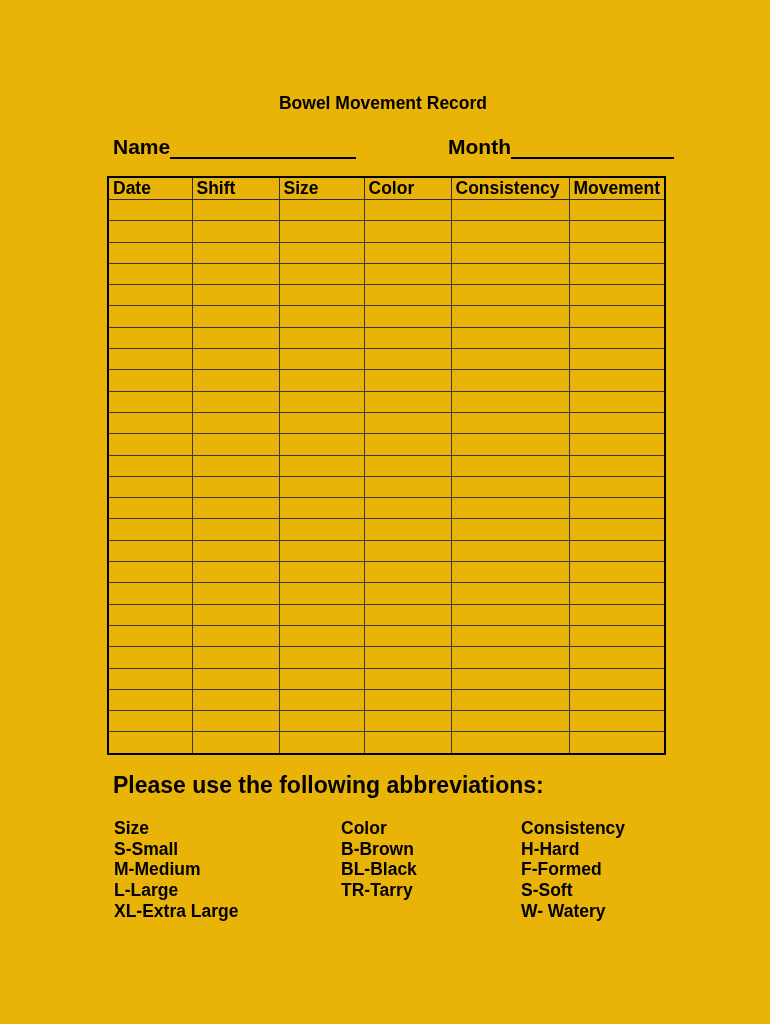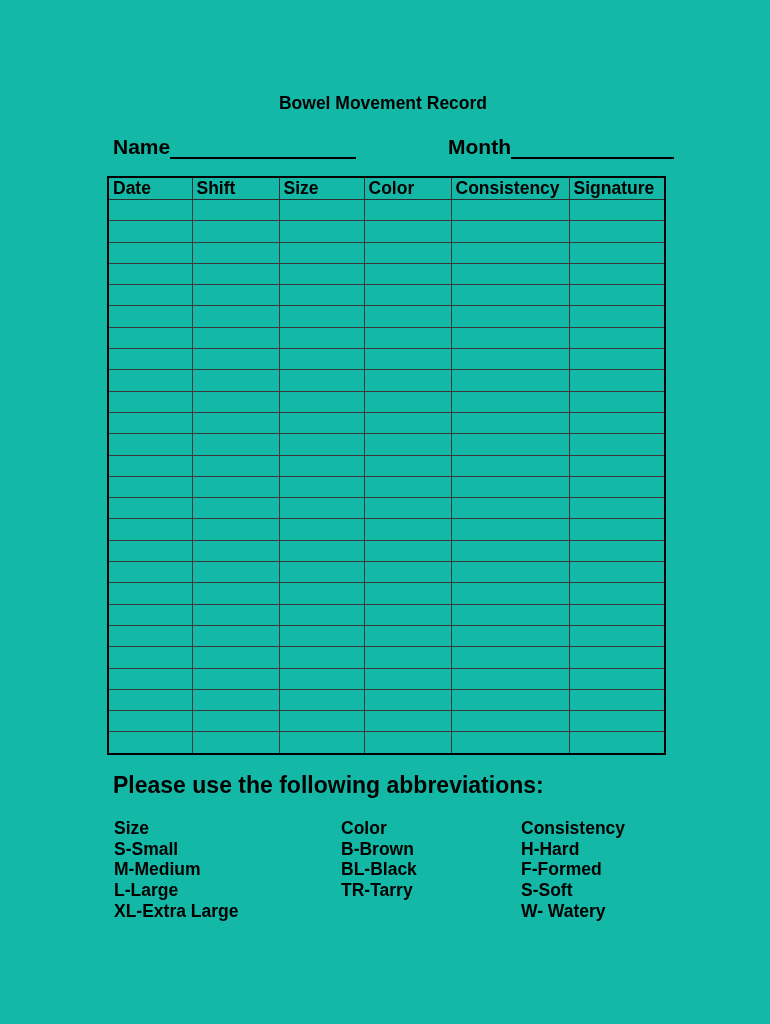--- a/index.html
+++ b/index.html
@@ -5,21 +5,21 @@
   html, body {
     margin: 0;
     padding: 0;
     background: #e8e8e8;
   }
   .page {
     position: relative;
     width: 770px;
     height: 1024px;
     margin: 0 auto;
-    background: #14b8a6;
+    background: #eab308;
     color: #000000;
     font-family: "Liberation Sans", sans-serif;
     font-weight: bold;
     overflow: hidden;
   }
   .title {
     position: absolute;
     top: 93px;
     left: 0;
     width: 766px;
@@ -114,21 +114,21 @@
       <col style="width:118px">
       <col style="width:96px">
     </colgroup>
     <thead>
       <tr id="header-row">
           <th>Date</th>
           <th>Shift</th>
           <th>Size</th>
           <th>Color</th>
           <th>Consistency</th>
-          <th>Signature</th>
+          <th>Movement</th>
         </tr>
     </thead>
     <tbody id="table-body">
         <tr>
           <td></td>
           <td></td>
           <td></td>
           <td></td>
           <td></td>
           <td></td>

